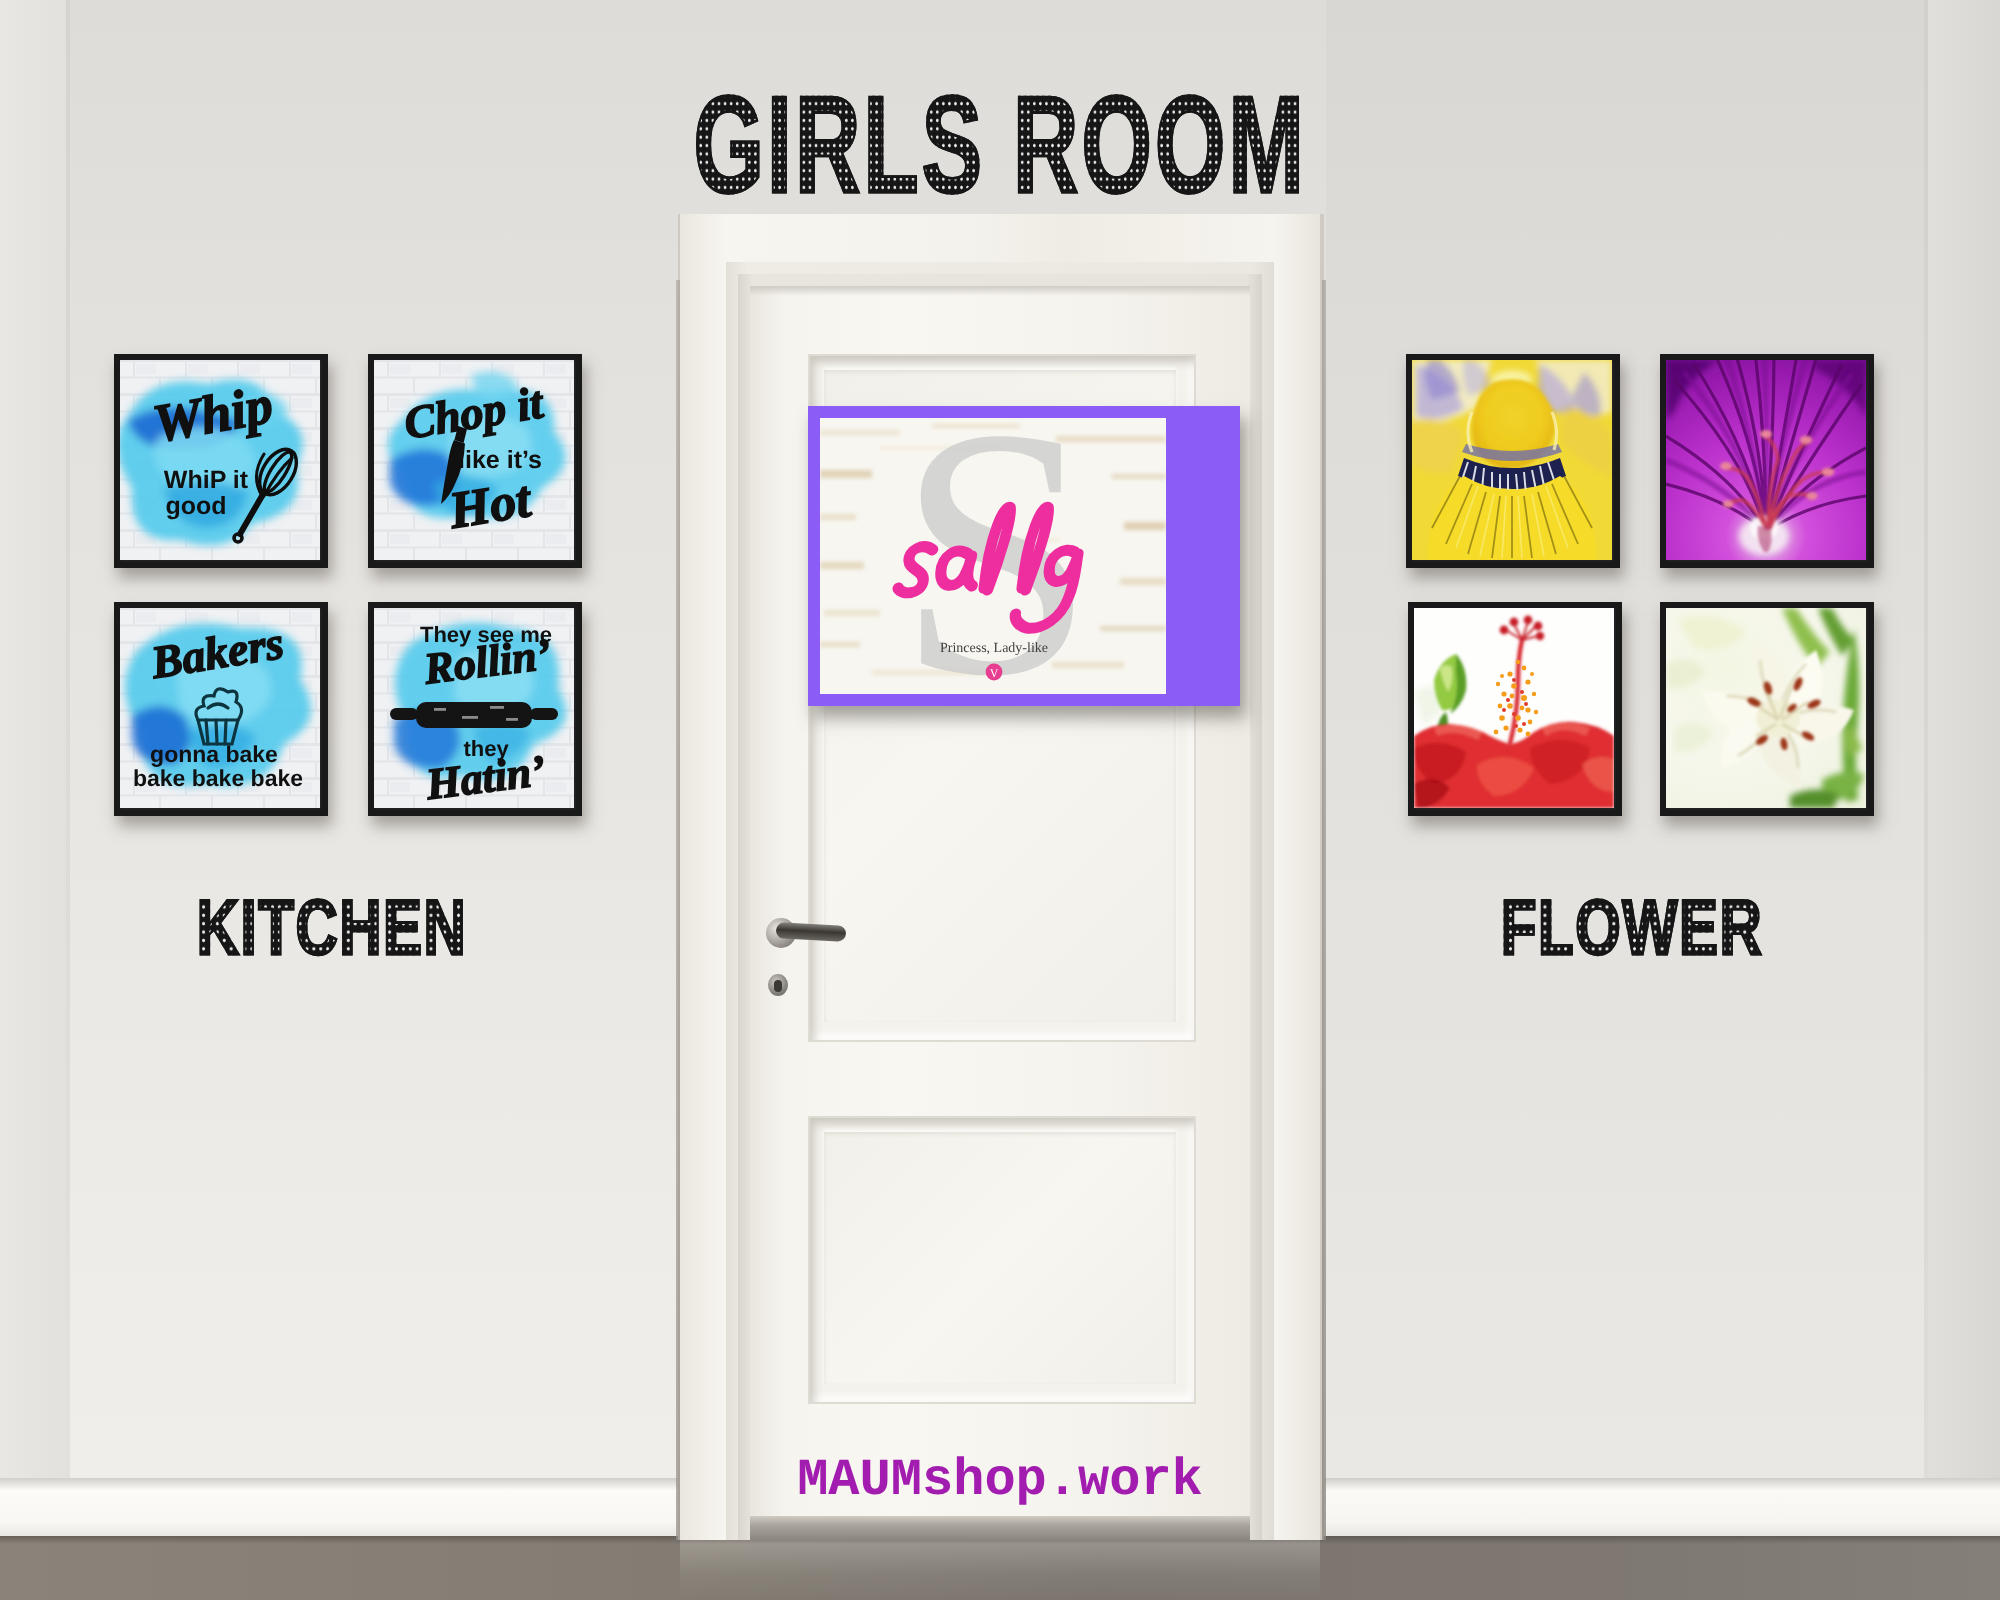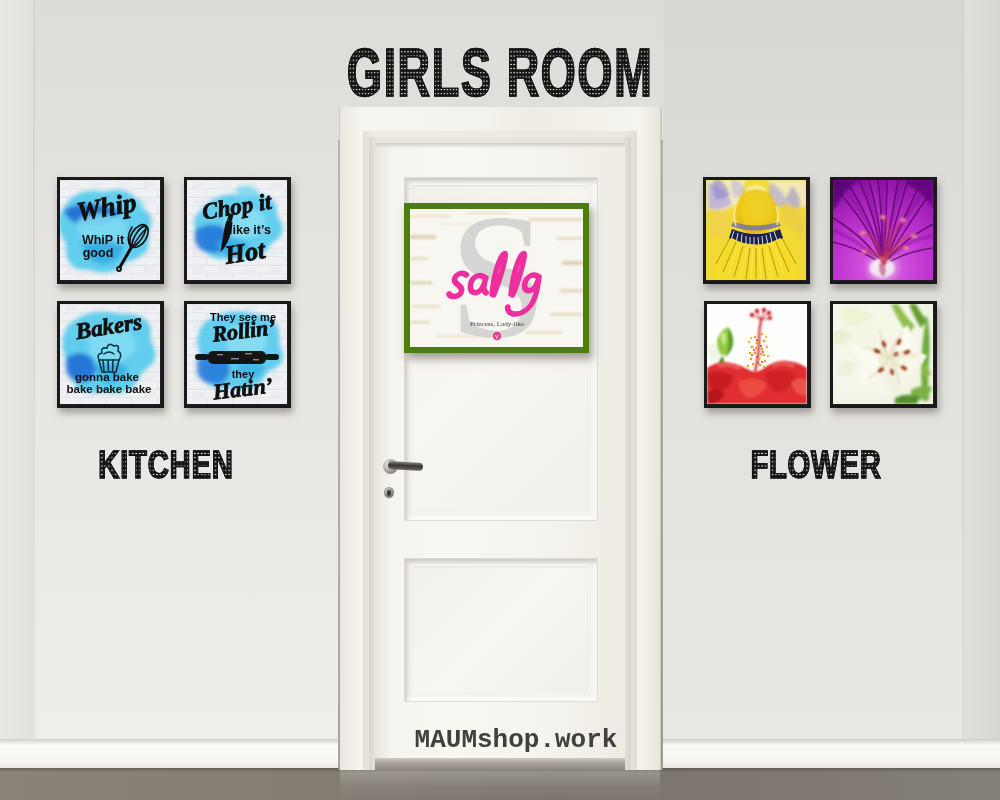--- a/index.html
+++ b/index.html
@@ -93,21 +93,21 @@
 <div class="abs marquee" style="left:0;top:33px;width:1000px;text-align:center;
   font-size:69px;letter-spacing:2px;transform:scaleX(0.66);transform-origin:500px 0;">GIRLS ROOM</div>
 
 <div class="abs marquee" style="left:0px;top:443px;width:332px;text-align:center;
   font-size:39px;letter-spacing:1px;transform:scaleX(0.75);transform-origin:166px 0;">KITCHEN</div>
 
 <div class="abs marquee" style="left:650px;top:443px;width:332px;text-align:center;
   font-size:39px;letter-spacing:1px;transform:scaleX(0.75);transform-origin:166px 0;">FLOWER</div>
 
 <div class="abs" style="left:340px;top:725px;width:320px;text-align:center;
-  font-family:'Liberation Mono',monospace;font-weight:bold;font-size:26px;color:#404040;padding-left:16px;">MAUMshop.work</div>
+  font-family:'Liberation Mono',monospace;font-weight:bold;font-size:26px;color:#a21caf;">MAUMshop.work</div>
 
 <div class="abs kframe" style="left:57px;top:177px;">
 <svg width="100" height="100" viewBox="0 0 100 100">
  <defs>
   <filter id="wc" x="-30%" y="-30%" width="160%" height="160%">
           <feGaussianBlur stdDeviation="2.1"></feGaussianBlur>
         </filter>
   <pattern id="brick" width="26" height="17" patternUnits="userSpaceOnUse">
     <rect width="26" height="17" fill="#f0f1f3"></rect>
     <path d="M0,0.5 H26 M0,8.8 H26 M0,17 H26" stroke="#e3e5e9" stroke-width="1" fill="none"></path>
@@ -433,21 +433,21 @@
   <ellipse cx="66" cy="38" rx="3.6" ry="1.8" transform="rotate(-65 66 38)"></ellipse>
   <ellipse cx="74" cy="48" rx="3.6" ry="1.8" transform="rotate(-25 74 48)"></ellipse>
   <ellipse cx="71" cy="64" rx="3.4" ry="1.8" transform="rotate(30 71 64)"></ellipse>
   <ellipse cx="48" cy="66" rx="3.4" ry="1.8" transform="rotate(-35 48 66)"></ellipse>
   <ellipse cx="59" cy="68" rx="3.2" ry="1.7" transform="rotate(80 59 68)"></ellipse>
   <ellipse cx="63" cy="50" rx="2.8" ry="1.5" transform="rotate(-40 63 50)"></ellipse>
  </g>
 </svg>
 </div>
 
-<div class="abs" style="left:404px;top:203px;width:185px;height:150px;background:#4d7c0f;
+<div class="abs" style="left:404px;top:203px;width:216px;height:150px;background:#8b5cf6;
   box-shadow:3px 6px 8px rgba(80,75,68,.5);">
  <div class="abs" style="left:6px;top:6px;width:173px;height:138px;overflow:hidden;background:#f7f6f1;">
   <svg width="173" height="138" viewBox="0 0 173 138">
    <defs>
     <filter id="wood" x="-10%" y="-10%" width="120%" height="120%">
             <feGaussianBlur stdDeviation="1"></feGaussianBlur>
           </filter>
    </defs>
    <rect width="173" height="138" fill="#f7f6f0"></rect>
    <g filter="url(#wood)" opacity=".52">

